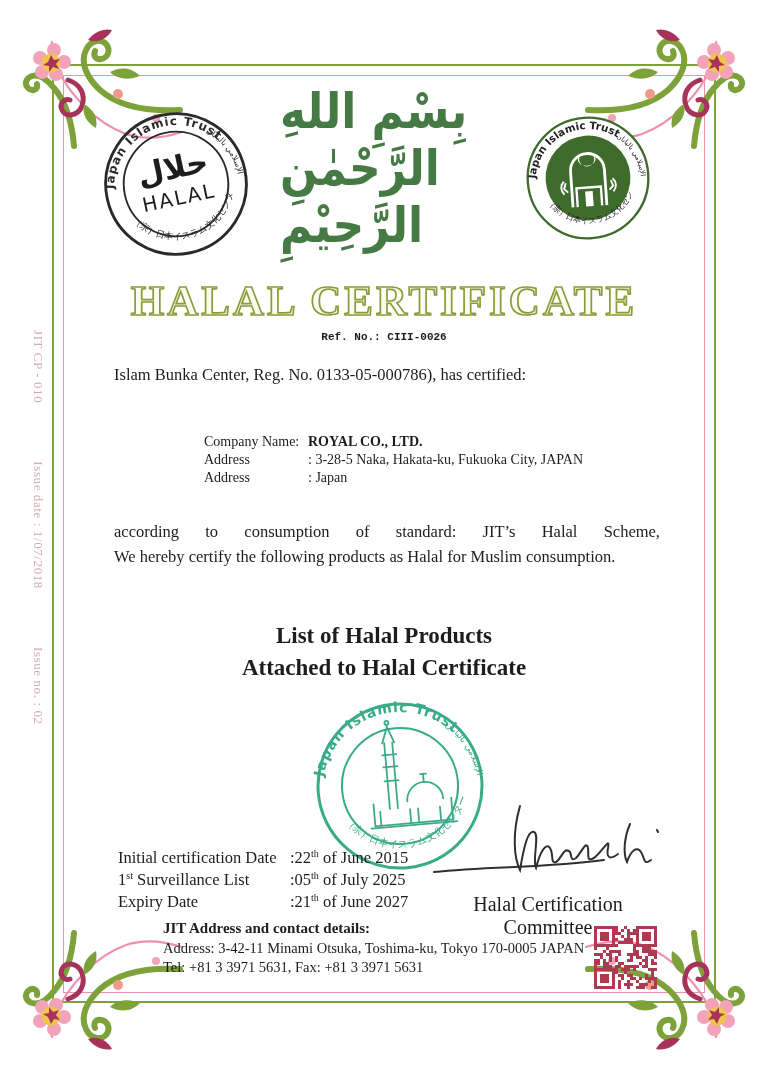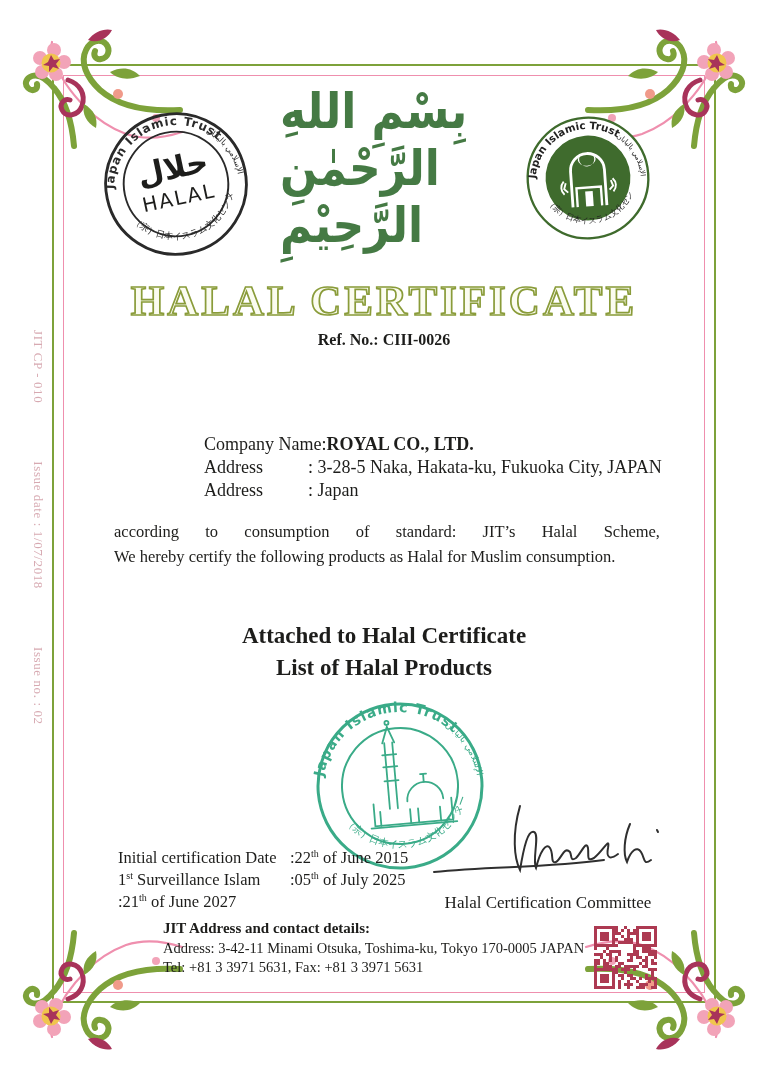--- a/index.html
+++ b/index.html
@@ -29,43 +29,43 @@
     display:flex;align-items:center;justify-content:center;
     font-family:"DejaVu Sans",sans-serif;font-weight:bold;font-size:44px;color:#457a44;
     transform:scaleY(1.12);}
   .logo-right{position:absolute;left:522px;top:112px;width:132px;height:132px;transform:rotate(-4deg);}
 
   
   .title{position:absolute;left:0;top:276px;width:768px;text-align:center;
     font-size:43px;letter-spacing:3px;font-weight:bold;
     color:#96a446;-webkit-text-fill-color:#fbfcf0;-webkit-text-stroke:1.7px #8a9c3a;}
   .refno{position:absolute;left:0;top:331px;width:768px;text-align:center;
-    font-size:16px;font-weight:bold;}
+    font-size:11px;font-weight:bold;font-family:Liberation Mono, monospace;}
 
   
   .para{position:absolute;left:114px;width:546px;font-size:16.5px;line-height:1.52;}
   .p-intro{top:362px;}
   .p-state{top:519px;}
   .jlast{text-align:justify;text-align-last:justify;}
 
-  .company{position:absolute;left:204px;top:433px;font-size:18px;line-height:1.27;}
+  .company{position:absolute;left:204px;top:433px;font-size:14px;line-height:1.27;}
   .company .row{display:flex;}
   .company .lbl{min-width:104px;}
   .company .val{white-space:nowrap;}
   .bold{font-weight:bold;}
 
   .list-heading{position:absolute;left:0;top:620px;width:768px;text-align:center;
     font-size:23px;font-weight:bold;line-height:1.4;}
 
   
   .seal{position:absolute;left:312px;top:698px;width:176px;height:176px;transform:rotate(-5deg);opacity:.92;}
   .signature{position:absolute;left:428px;top:796px;width:240px;text-align:center;}
   .signature svg{display:block;}
   .sig-name{font-size:15px;margin-top:-30px;}
-  .sig-title{font-size:17px;margin-top:1px;}
+  .sig-title{font-size:20px;margin-top:1px;}
 
   
   .dates{position:absolute;left:118px;top:847px;font-size:16.5px;line-height:1.33;}
   .dates .row{display:flex;}
   .dates .lbl{min-width:172px;}
   sup{font-size:10px;vertical-align:super;line-height:0;}
 
   
   .footer{position:absolute;left:163px;top:919px;font-size:14.5px;line-height:1.32;}
   .footer .head{font-weight:bold;font-size:15px;}
@@ -226,20 +226,21 @@
       <path d="M63 46 A 8 8 0 1 0 77 46 A 9.5 6.5 0 1 1 63 46" fill="#ffffff" stroke="none"></path>
       <path d="M44 72 C40 76 40 82 44 86 M46 74 L44 80 L48 84" stroke-width="2"></path>
       <path d="M96 72 C100 76 100 82 96 86 M94 74 L96 80 L92 84" stroke-width="2"></path>
     </g>
   </svg>
 
   <div class="title">HALAL CERTIFICATE</div>
   <div class="refno">Ref. No.: CIII-0026</div>
 
   <div class="para p-intro">
+    <div>Islam Bunka Center, Reg. No. 0133-05-000786), has certified:</div>
   </div>
 
   <div class="company">
     <div class="row">
       <span class="lbl">Company Name:</span>
       <span class="val bold">ROYAL CO., LTD.</span>
     </div>
     <div class="row">
       <span class="lbl">Address</span>
       <span class="val">: 3-28-5 Naka, Hakata-ku, Fukuoka City, JAPAN</span>
@@ -249,22 +250,22 @@
       <span class="val">: Japan</span>
     </div>
   </div>
 
   <div class="para p-state">
     <div class="jlast">according to consumption of standard: JIT’s Halal Scheme,</div>
     <div>We hereby certify the following products as Halal for Muslim consumption.</div>
   </div>
 
   <div class="list-heading">
+    <div>List of Halal Products</div>
     <div>Attached to Halal Certificate</div>
-    <div>List of Halal Products</div>
   </div>
 
   <svg class="seal" viewBox="0 0 176 176">
     <defs>
       <path id="gs-top" d="M10 92 A 78 78 0 0 1 166 92"></path>
       <path id="gs-bot" d="M24 108 A 70 70 0 0 0 152 108"></path>
     </defs>
     <circle cx="88" cy="88" r="82" fill="none" stroke="#2aa47e" stroke-width="3"></circle>
     <circle cx="88" cy="88" r="58" fill="none" stroke="#2aa47e" stroke-width="2"></circle>
     <text font-size="14" font-weight="bold" fill="#2aa47e" letter-spacing="1">
@@ -300,24 +301,25 @@
     </svg>
     <div class="sig-title">Halal Certification Committee</div>
   </div>
 
   <div class="dates">
     <div class="row">
       <span class="lbl">Initial certification Date</span>
       <span><span>:22</span><sup>th</sup><span> of June 2015</span></span>
     </div>
     <div class="row">
-      <span class="lbl"><span>1</span><sup>st</sup><span> Surveillance Islam</span></span>
+      <span class="lbl"><span>1</span><sup>st</sup><span> Surveillance List</span></span>
       <span><span>:05</span><sup>th</sup><span> of July 2025</span></span>
     </div>
     <div class="row">
+      <span class="lbl">Expiry Date</span>
       <span><span>:21</span><sup>th</sup><span> of June 2027</span></span>
     </div>
   </div>
 
   <div class="footer">
     <div class="head">JIT Address and contact details:</div>
     <div>Address: 3-42-11 Minami Otsuka, Toshima-ku, Tokyo 170-0005 JAPAN</div>
     <div>Tel: +81 3 3971 5631, Fax: +81 3 3971 5631</div>
   </div>
 

